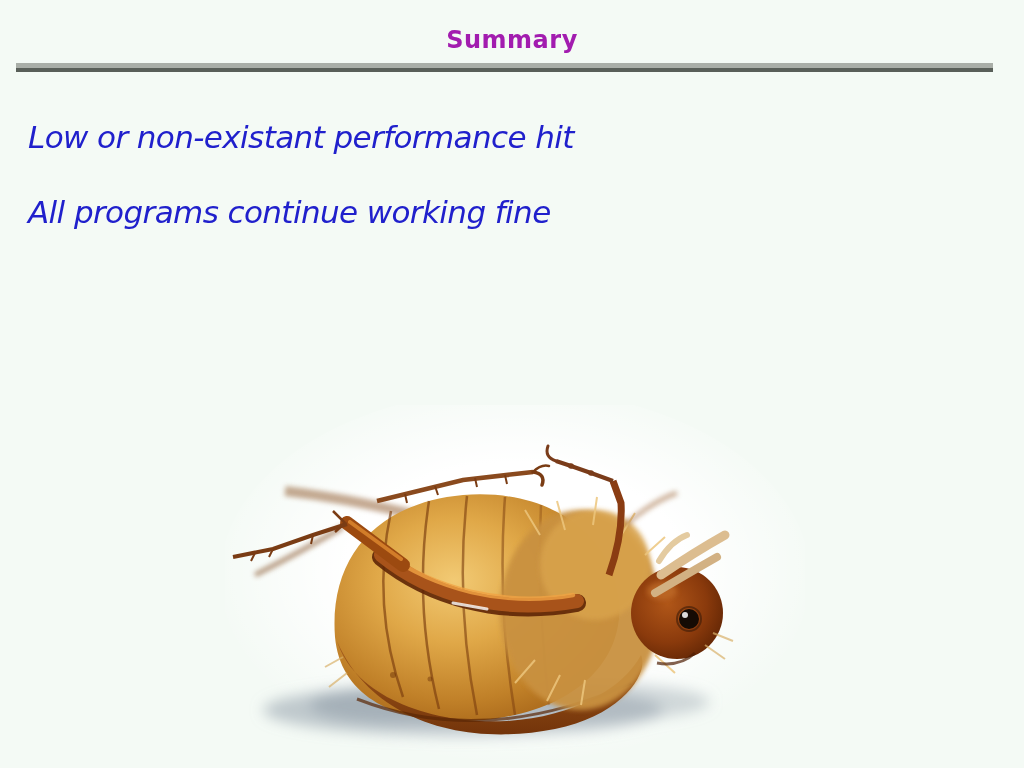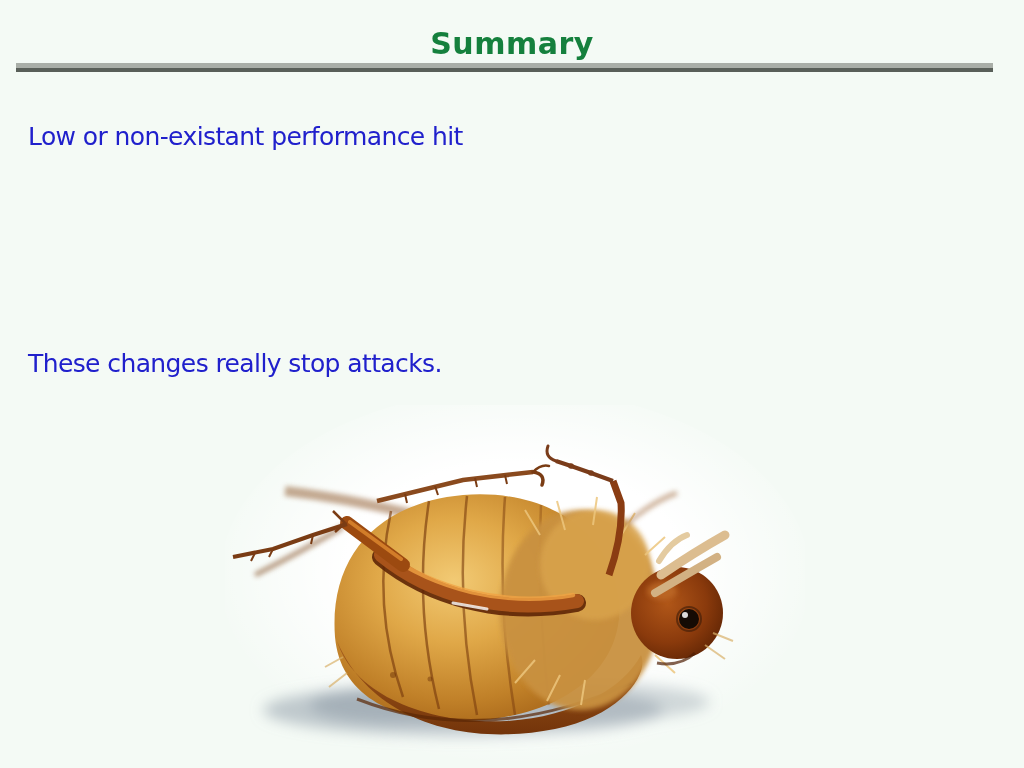--- a/index.html
+++ b/index.html
@@ -3,30 +3,31 @@
 <meta charset="utf-8">
 <style>
   html,body { margin:0; padding:0; }
   .slide {
     position:relative; width:1024px; height:768px;
     background:#f4faf5; overflow:hidden;
     font-family:"DejaVu Sans", "Liberation Sans", sans-serif;
   }
   .slide-title {
     position:absolute; top:26px; left:0; width:100%;
-    text-align:center; font-size:30px; font-weight:bold;
-    color:#15803d; letter-spacing:0.5px;
+    text-align:center; font-size:24px; font-weight:bold;
+    color:#a21caf; letter-spacing:0.5px;
   }
   .divider { position:absolute; left:16px; top:63px; width:977px; }
   .divider-light { height:5px; background:#a9aea8; }
   .divider-dark  { height:4px; background:#595f59; }
   .bullet {
     position:absolute; left:28px; white-space:nowrap;
-    font-size:25px; letter-spacing:-0.6px; color:#2020cc;
+    font-size:31px; letter-spacing:-0.6px; color:#2020cc;
     line-height:38px;
+    font-style:italic;
   }
   .bullet-1 { top:118px; }
   .bullet-2 { top:193px; }
   .bullet-3 { top:270px; }
   .bullet-4 { top:345px; }
   .beetle-wrap { position:absolute; left:225px; top:405px; width:580px; height:360px; }
   .beetle-wrap svg { display:block; width:580px; height:360px; }
 </style>
 </head>
 <body>
@@ -34,21 +35,21 @@
 <div class="slide">
 
   <div class="slide-title">Summary</div>
 
   <div class="divider">
     <div class="divider-light"></div>
     <div class="divider-dark"></div>
   </div>
 
   <div class="bullet bullet-1">Low or non-existant performance hit</div>
-  <div class="bullet bullet-4">These changes really stop attacks.</div>
+  <div class="bullet bullet-2">All programs continue working fine</div>
 
   <div class="beetle-wrap">
     <svg viewBox="0 0 580 360" xmlns="http://www.w3.org/2000/svg" role="img" aria-label="Brown chafer beetle lying dead on its back with legs curled upward">
       <defs>
         <radialGradient id="gWhite" cx="50%" cy="48%" r="52%">
           <stop offset="55%" stop-color="#ffffff"></stop>
           <stop offset="100%" stop-color="#ffffff" stop-opacity="0"></stop>
         </radialGradient>
         <radialGradient id="gBody" cx="42%" cy="38%" r="78%">
           <stop offset="0%" stop-color="#f2ca74"></stop>

